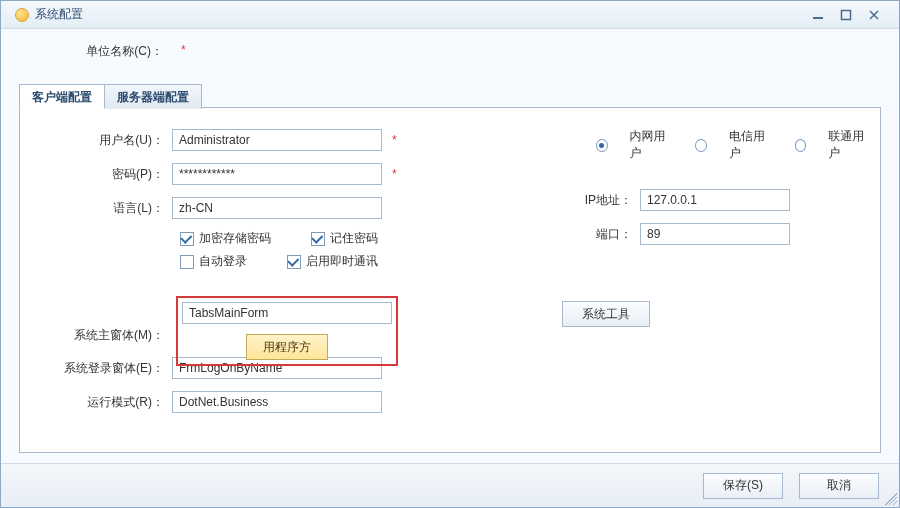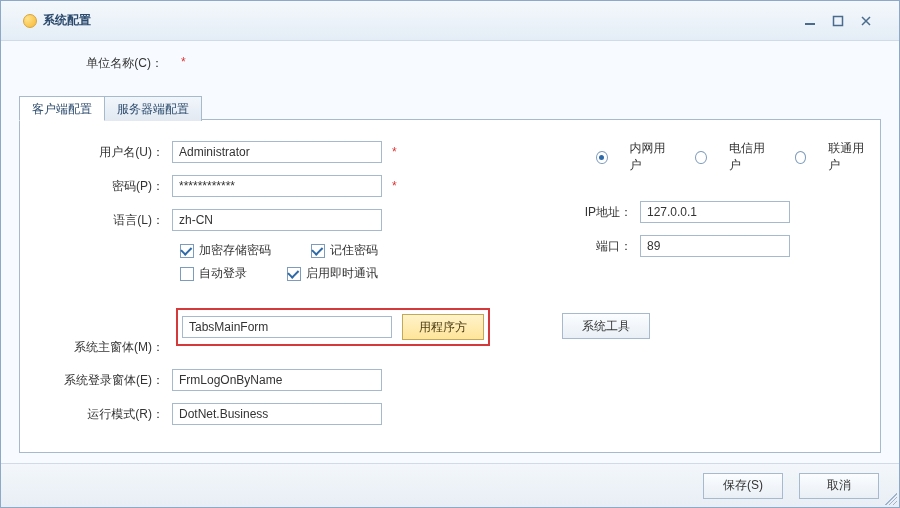--- a/index.html
+++ b/index.html
@@ -11,25 +11,25 @@
     color: #333;
   }
   .window {
     width: 900px; height: 508px;
     background: #fff;
     border: 1px solid #8da9c7;
     display: flex; flex-direction: column;
     position: relative;
   }
   .titlebar {
-    height: 40px;
+    height: 28px;
     background: linear-gradient(#f4f8fc, #e4edf6);
     border-bottom: 1px solid #cfdbe8;
     display: flex; align-items: center;
-    padding: 0 22px; gap: 6px; font-weight: bold;
+    padding: 0 14px; gap: 6px;
   }
   .app-icon {
     width: 14px; height: 14px; border-radius: 50%;
     background: radial-gradient(circle at 30% 30%, #ffe28a, #f7b733);
     border: 1px solid #d7a43a;
   }
   .titlebar-title { flex: 0 0 auto; color: #2b4a6d; }
   .titlebar-spacer { flex: 1; }
   .win-btns { display: flex; gap: 14px; color: #4a6b8e; padding-right: 4px; }
   .win-btn { width: 14px; height: 14px; display:flex; align-items:center; justify-content:center; cursor:pointer; }
@@ -56,20 +56,21 @@
   .req { color: #d33; margin-left: 10px; }
   .top-row { position:absolute; top:14px; left:0; right:12px; display:flex; align-items:flex-start; }
   .top-row .textbox { width: 494px; }
   .tabs {
     position: absolute; left: 18px; right: 18px; top: 78px; bottom: 54px;
     border: 1px solid #a7b9cd; background: #fff;
   }
   .tab-strip {
     position: absolute; top: -24px; left: -1px; height: 25px;
     display: flex;
+    font-weight: bold;
   }
   .tab {
     padding: 0 12px; height: 25px; line-height: 24px;
     border: 1px solid #a7b9cd; border-bottom: none;
     background: linear-gradient(#f1f6fb, #e2e9f1);
     margin-right: -1px; color: #2b4a6d; cursor: pointer;
   }
   .tab.active { background: #fff; border-bottom: 1px solid #fff; position: relative; z-index: 2; }
   .tab-panel { position:absolute; inset:0; padding: 24px 20px; }
   .left-col { position:absolute; left:0; top:20px; width:520px; }
@@ -85,20 +86,21 @@
   }
   .check-box.checked::after {
     content:""; width:8px; height:5px; border-left:2px solid #2d6aa8;
     border-bottom:2px solid #2d6aa8; transform: rotate(-45deg) translate(0px,-1px);
   }
   .hl-group {
     position:absolute; left:156px; top:188px;
     border: 2px solid #d43a3a;
     padding: 4px; display:flex; align-items:center; gap:10px;
     background: transparent;
+    flex-direction: column;
   }
   .hl-group .textbox { width: 210px; }
   .btn {
     height:26px; padding:0 16px;
     border:1px solid #c2a85a;
     background: linear-gradient(#fff3c9, #ffe59a);
     cursor:pointer; font:inherit; color:#4a3a12;
   }
   .btn.plain {
     border:1px solid #a7b9cd;

